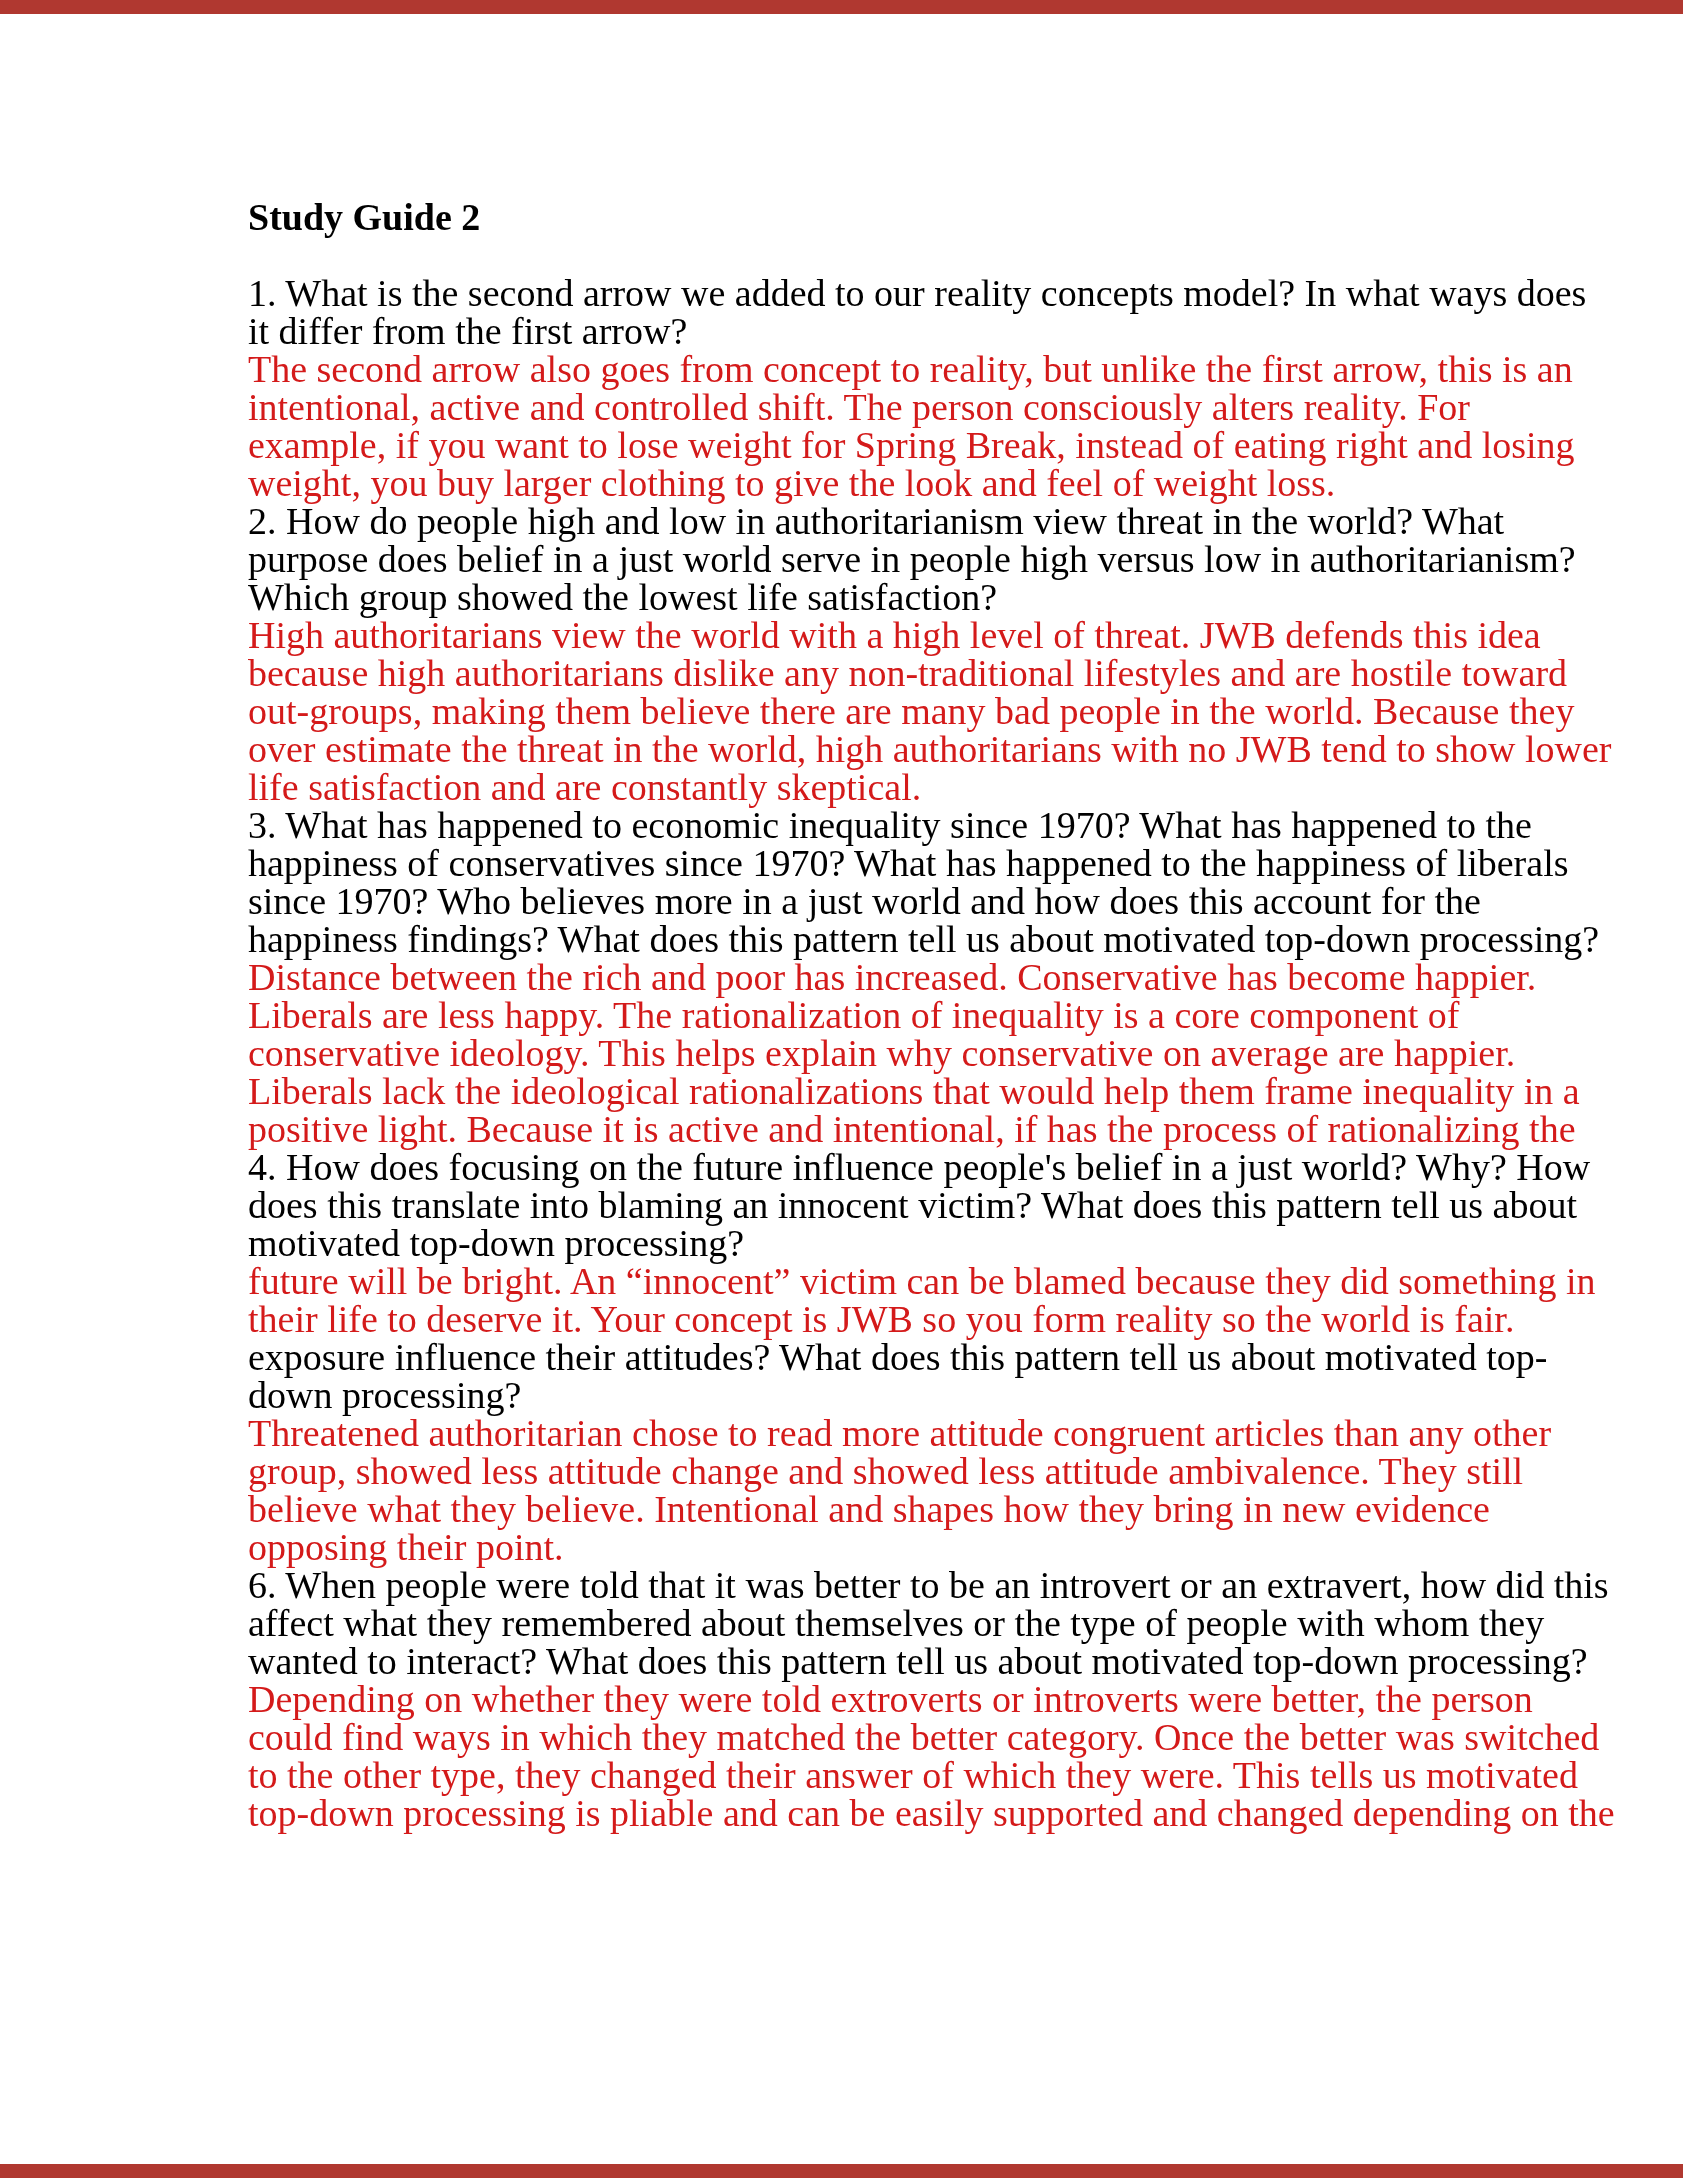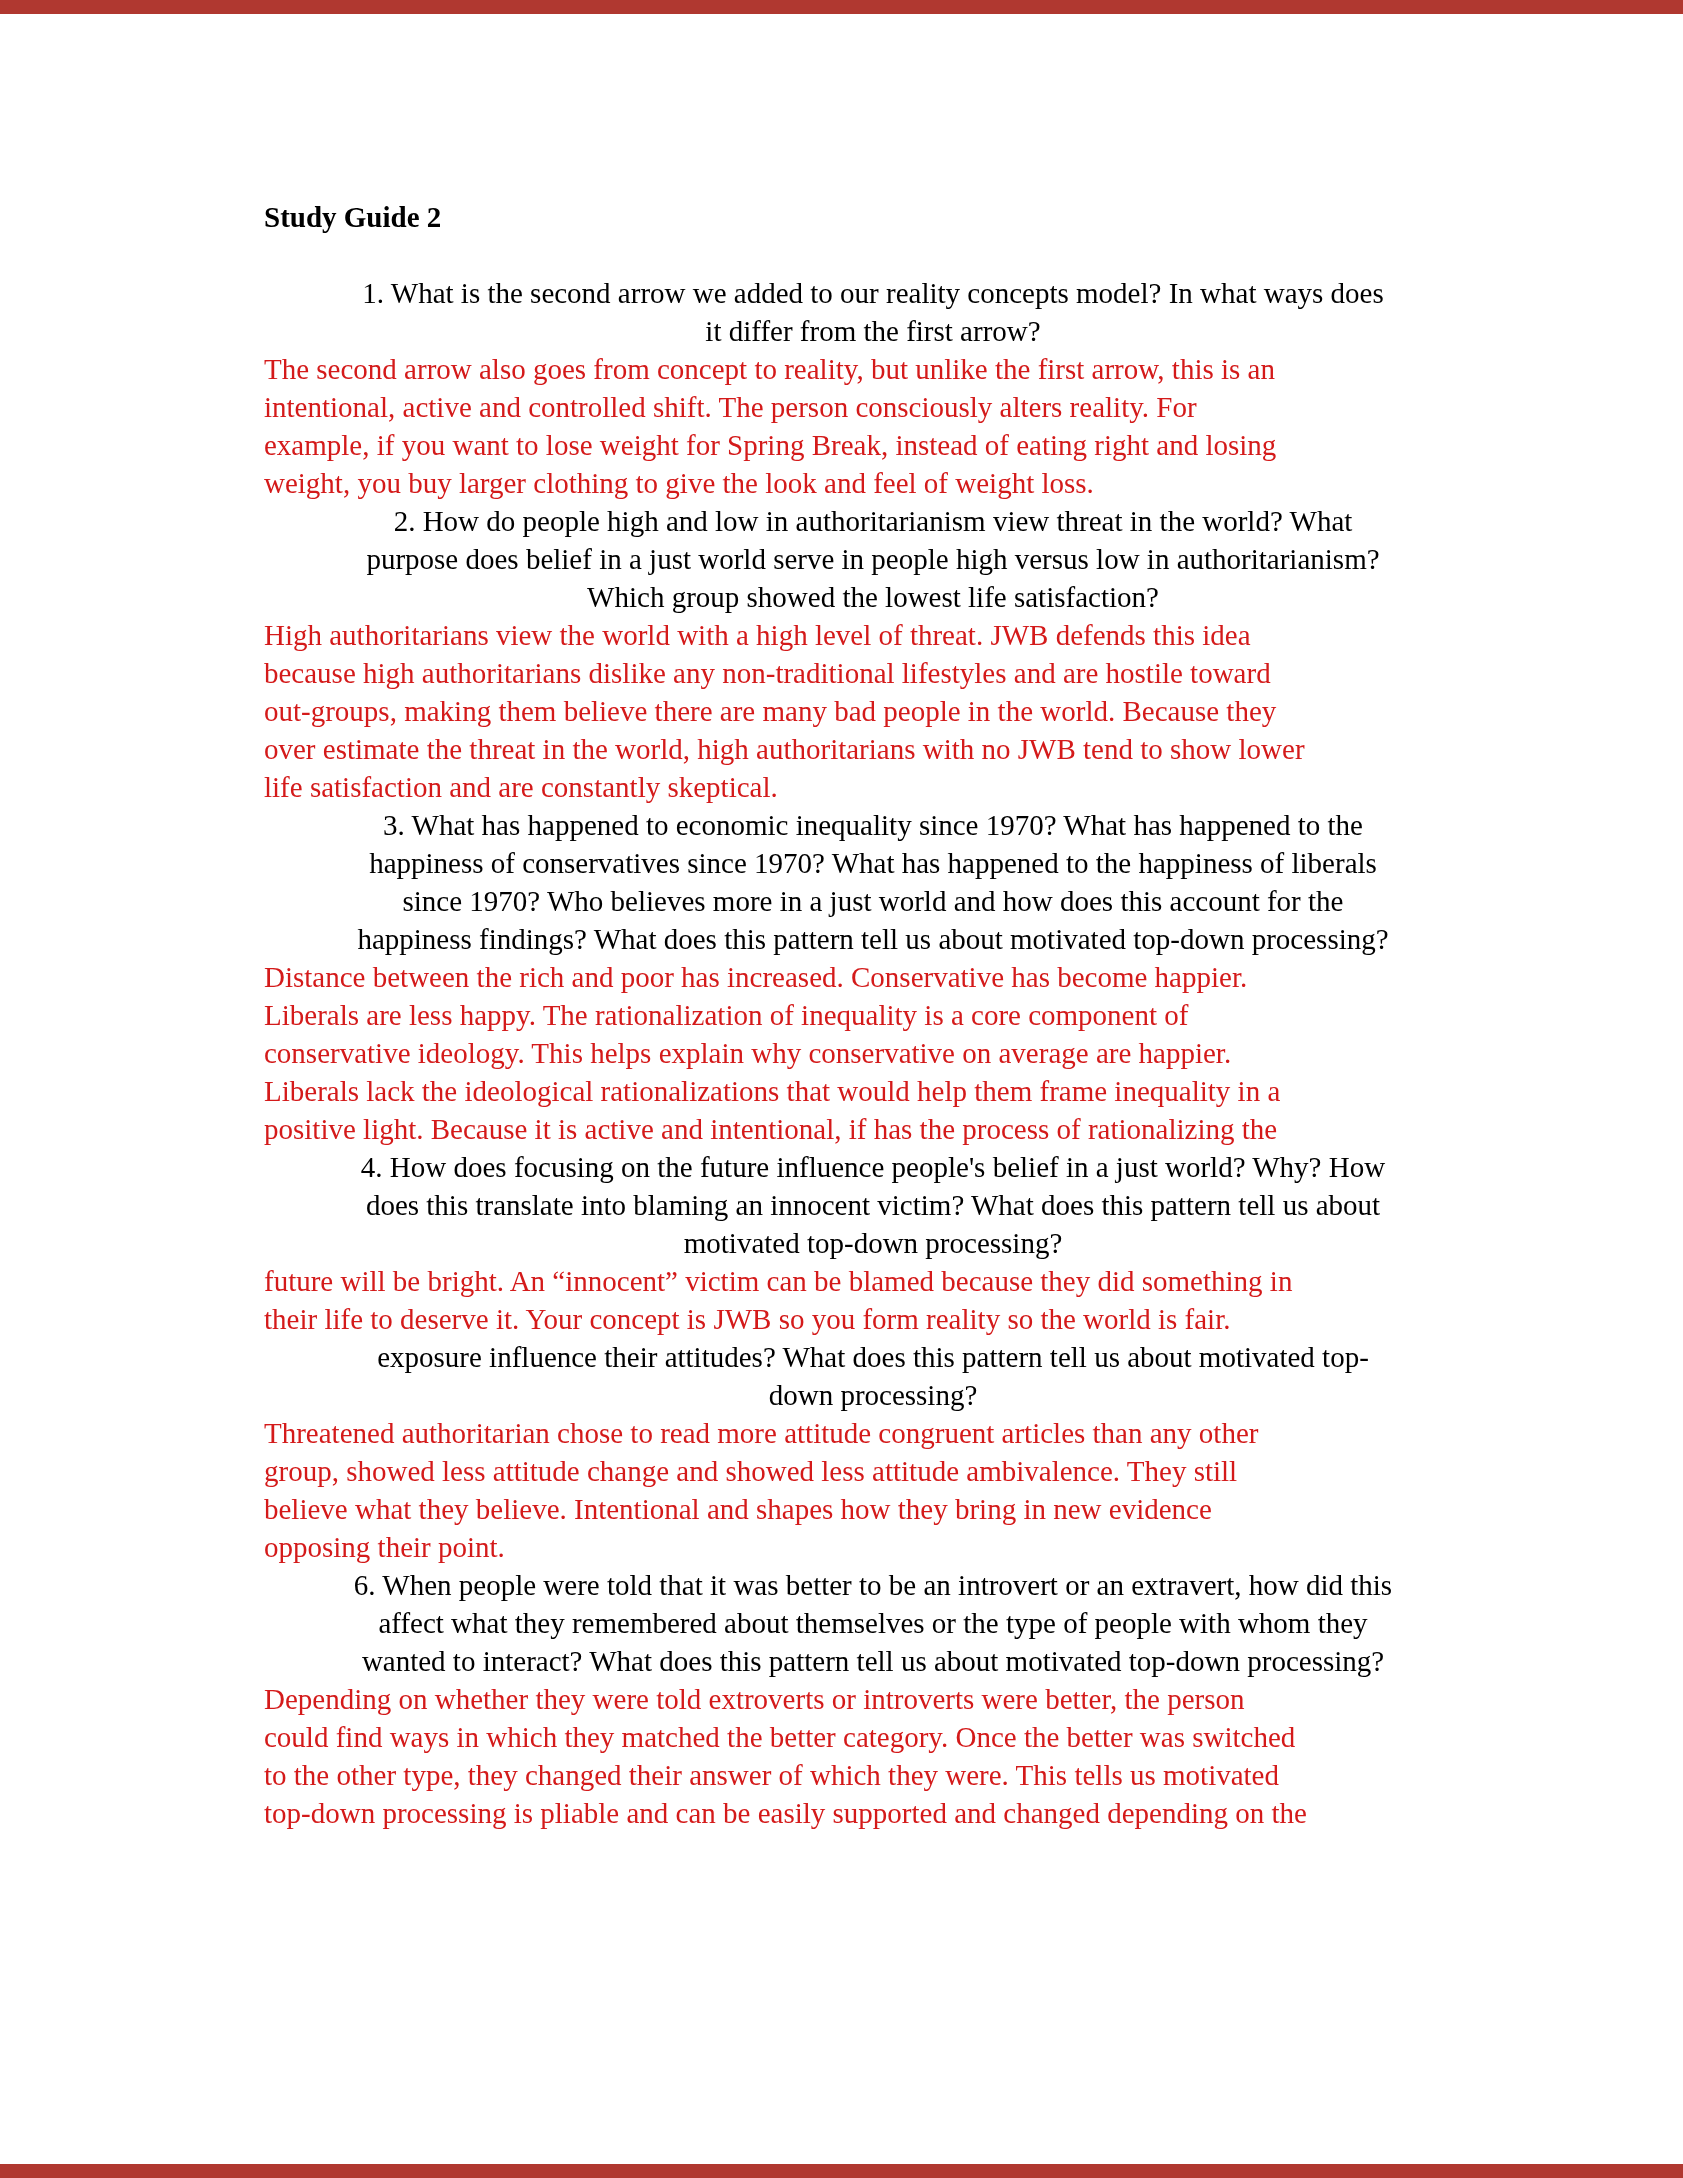--- a/index.html
+++ b/index.html
@@ -18,40 +18,40 @@
     position: absolute;
     left: 0;
     width: 100%;
     height: 14px;
     background: var(--edge-color, #b03830);
   }
   .edge-top { top: 0; }
   .edge-bottom { bottom: 0; }
   .content {
     position: absolute;
-    left: 264px;
+    left: 248px;
     top: 198px;
     width: 1218px;
-    font-size: 29px;
+    font-size: 38px;
     line-height: 38px;
     color: var(--text-color, #000000);
     letter-spacing: 0;
   }
   .doc-title {
     font-weight: bold;
     white-space: nowrap;
   }
   .blank-line {
     height: 38px;
   }
   .line {
     white-space: nowrap;
     height: 38px;
   }
-  .question { color: var(--text-color, #000000); text-align: center; }
+  .question { color: var(--text-color, #000000); }
   .answer   { color: var(--answer-color, #d41a1a); }
 </style>
 </head>
 <body>
 
 <div class="edge-bar edge-top"></div>
 <div class="edge-bar edge-bottom"></div>
 
 <div class="content">
   <div class="doc-title">Study Guide 2</div>

